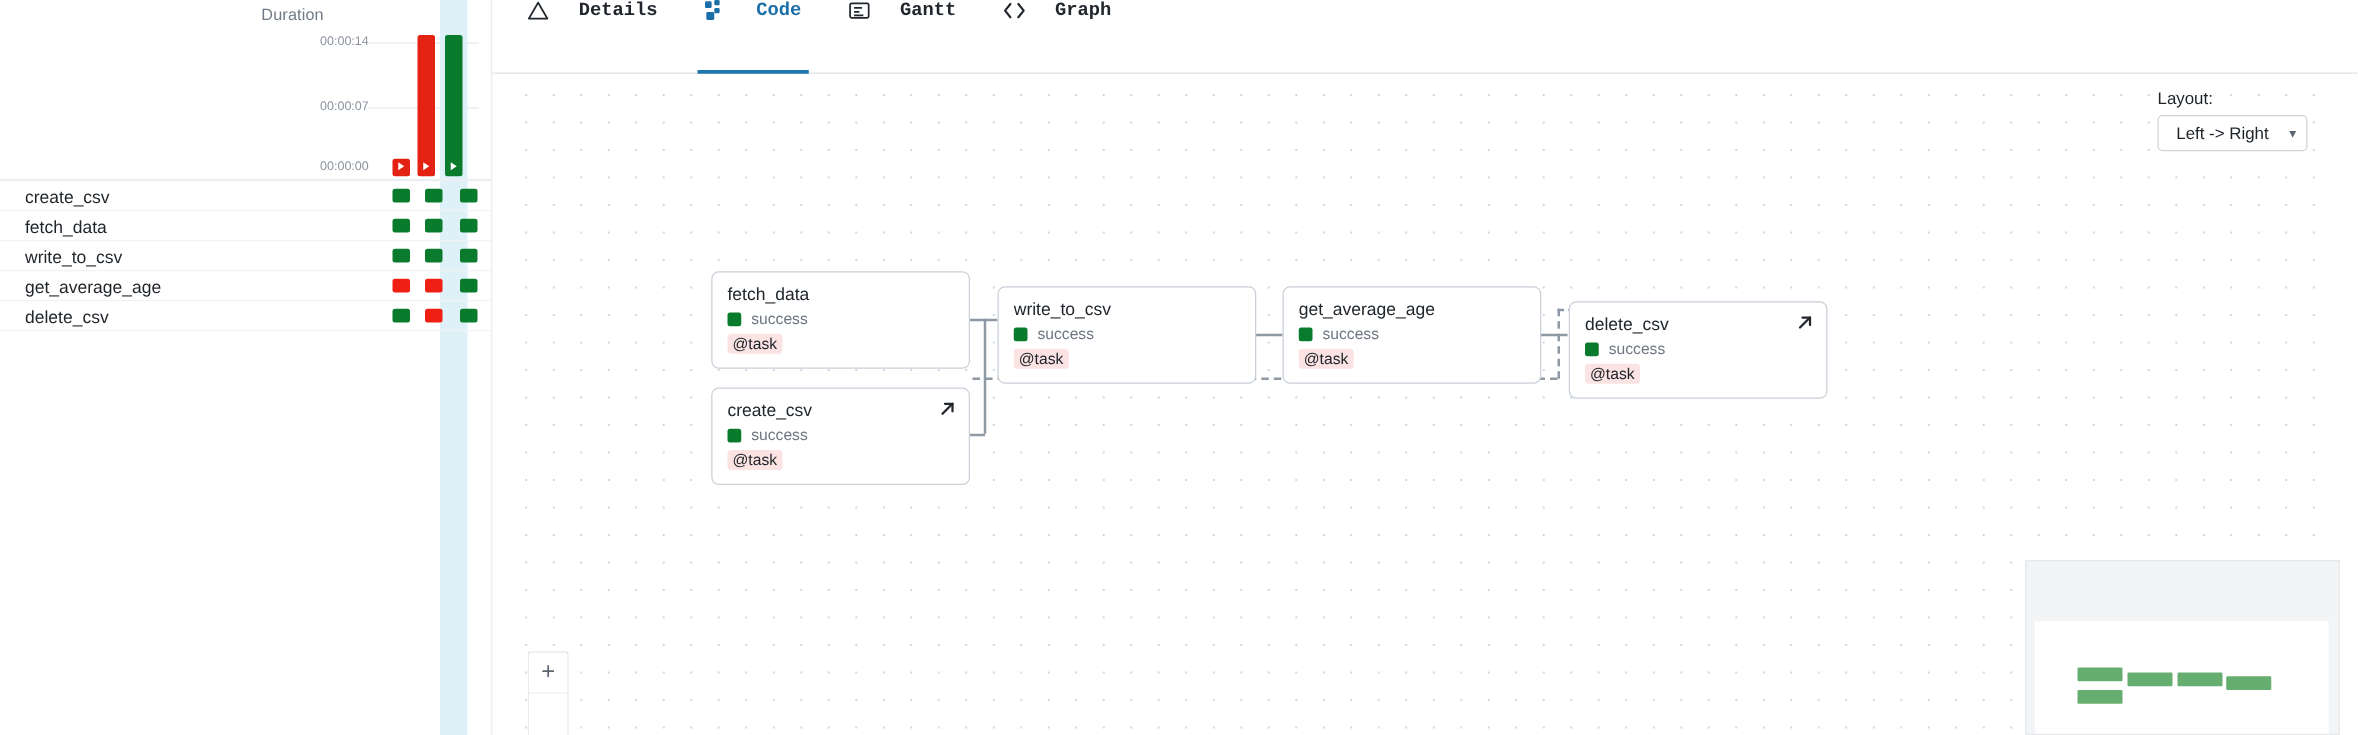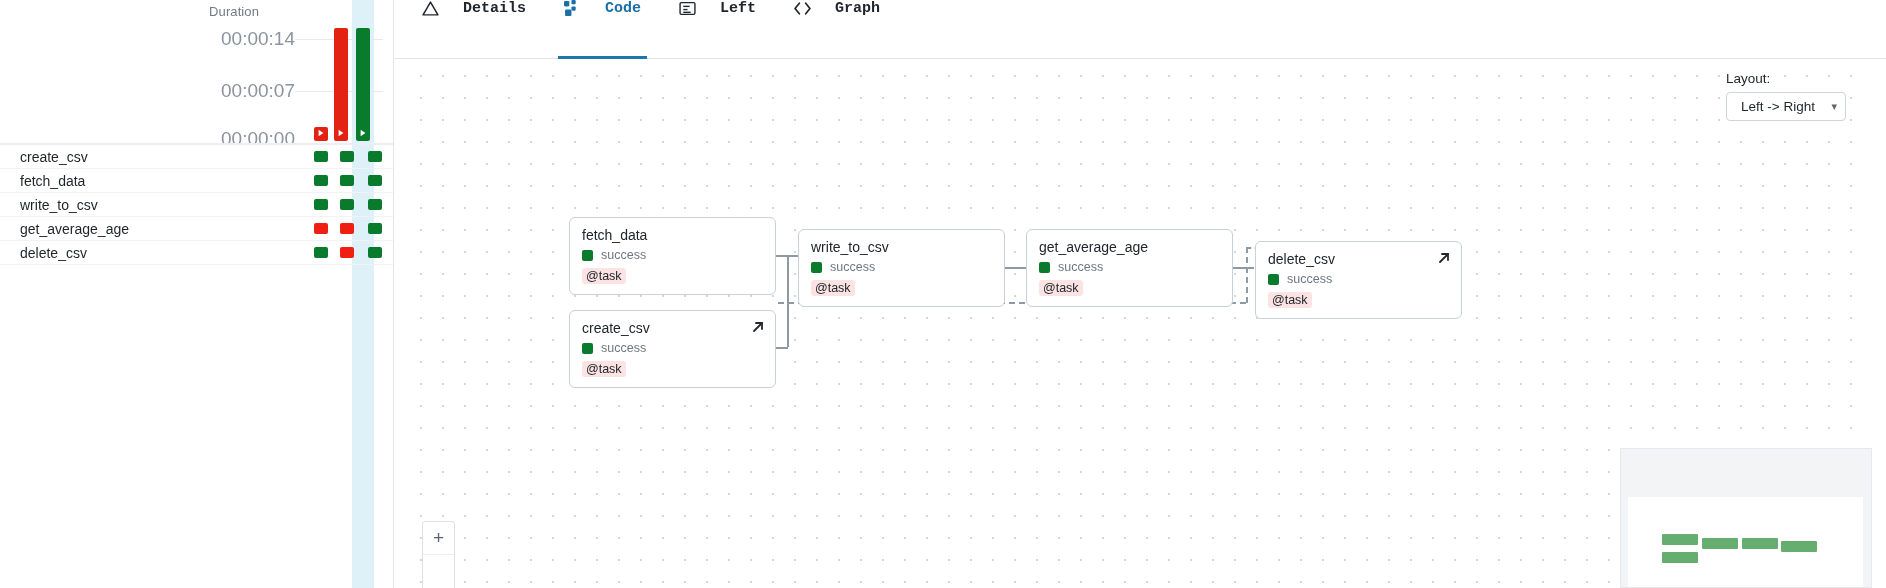--- a/index.html
+++ b/index.html
@@ -17,21 +17,21 @@
     width: 394px; height: 588px;
     background: #fff;
     position: relative;
     flex: 0 0 394px;
     border-right: 1px solid #e3e6ea;
   }
   .duration-label {
     position: absolute; top: 4px; right: 134px;
     font-size: 13px; color: #707a86; letter-spacing: .1px;
   }
-  .axis-row { position: absolute; right: 98px; font-size: 19px; color: #8a939e; }
+  .axis-row { position: absolute; right: 98px; font-size: 10px; color: #8a939e; }
   .axis-row .tick-line {
     position: absolute; left: 100%; top: 50%; width: 88px; height: 1px;
     background: #e8eaed;
   }
   .ax-14 { top: 28px; }
   .ax-07 { top: 80px; }
   .ax-00 { top: 128px; }
   .bar {
     width: 14px; border-radius: 2px;
     display: flex; align-items: flex-end; justify-content: center;
@@ -284,21 +284,21 @@
         </div>
         <div class="tab">
           <span>
             <svg class="ic" viewBox="0 0 16 16" fill="none" stroke="currentColor" stroke-width="1.3">
               <rect x="1" y="2.5" width="14" height="11" rx="1.2"></rect>
               <line x1="4" y1="6" x2="10" y2="6"></line>
               <line x1="4" y1="9" x2="8" y2="9"></line>
               <line x1="4" y1="11.6" x2="11" y2="11.6"></line>
             </svg>
           </span>
-          <span>Left</span>
+          <span>Gantt</span>
         </div>
         <div class="tab">
           <span>
             <svg class="ic" viewBox="0 0 16 16" fill="none" stroke="currentColor" stroke-width="1.6" stroke-linecap="round" stroke-linejoin="round">
               <path d="M5 3 L1 8 L5 13"></path>
               <path d="M11 3 L15 8 L11 13"></path>
             </svg>
           </span>
           <span>Graph</span>
         </div>

